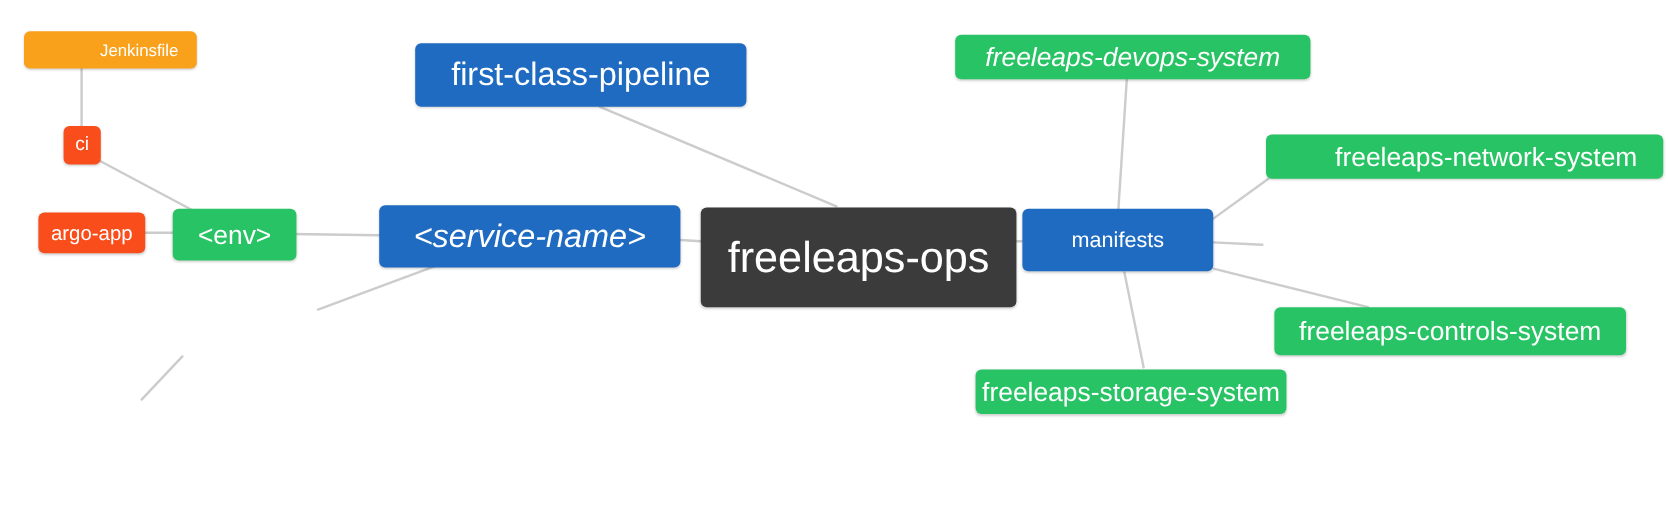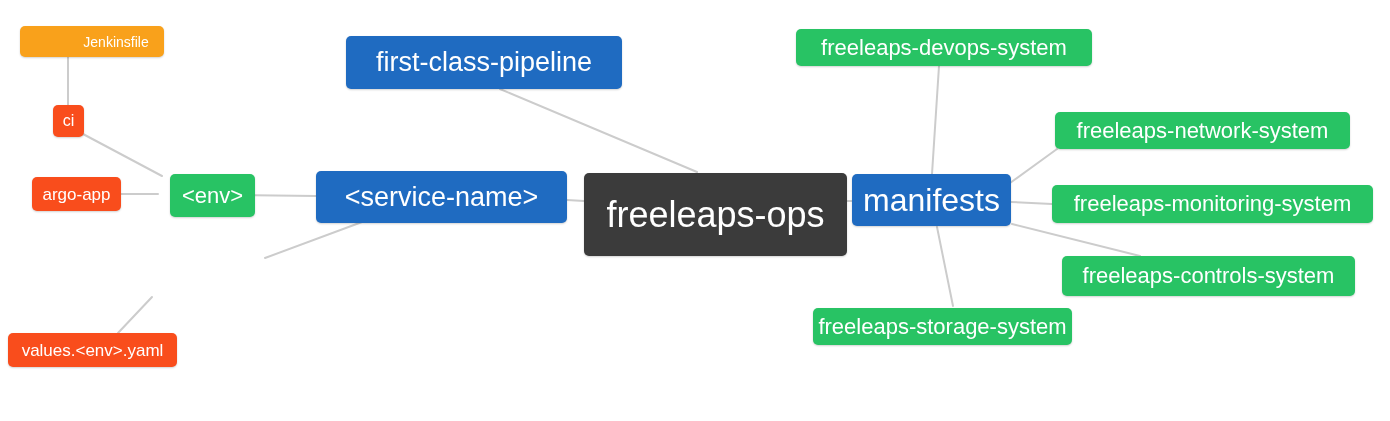--- a/index.html
+++ b/index.html
@@ -57,49 +57,43 @@
       <line x1="1011" y1="202" x2="1052" y2="204" stroke="#CCCCCC" stroke-width="2" stroke-linecap="round"></line>
       <line x1="1012" y1="224" x2="1140" y2="256" stroke="#CCCCCC" stroke-width="2" stroke-linecap="round"></line>
       <line x1="937" y1="227" x2="953" y2="306" stroke="#CCCCCC" stroke-width="2" stroke-linecap="round"></line>
     </svg>
 <div class="node" style="left: 584px; top: 173px; width: 263px; height: 83px; font-size: 36px; background: rgb(59, 59, 59); color: rgb(255, 255, 255);">
       <span>freeleaps-ops</span>
     </div>
     <div class="node" style="left: 314px; top: 36px; width: 276px; height: 53px; font-size: 27px; background: rgb(31, 107, 193); color: rgb(255, 255, 255); margin-left: 32px;">
       <span>first-class-pipeline</span>
     </div>
-    <div class="node" style="left: 316px; top: 171px; width: 251px; height: 52px; font-size: 27px; background: rgb(31, 107, 193); color: rgb(255, 255, 255);">
+    <div class="node" style="left: 316px; top: 171px; width: 251px; height: 52px; font-size: 27px; background: rgb(31, 107, 193); color: rgb(255, 255, 255); font-style: italic;">
       <span>&lt;service-name&gt;</span>
     </div>
-    <div class="node" style="left: 852px; top: 174px; width: 159px; height: 52px; font-size: 32px; background: rgb(31, 107, 193); color: rgb(255, 255, 255);">
+    <div class="node" style="left: 852px; top: 174px; width: 159px; height: 52px; font-size: 18px; background: rgb(31, 107, 193); color: rgb(255, 255, 255);">
       <span>manifests</span>
     </div>
-    <div class="node" style="left: 170px; top: 174px; width: 85px; height: 43px; font-size: 22px; background: rgb(40, 195, 100); color: rgb(255, 255, 255);">
+    <div class="node" style="left: 144px; top: 174px; width: 103px; height: 43px; font-size: 22px; background: rgb(40, 195, 100); color: rgb(255, 255, 255);">
       <span>&lt;env&gt;</span>
     </div>
     <div class="node" style="left: 53px; top: 105px; width: 31px; height: 32px; font-size: 16px; background: rgb(249, 77, 28); color: rgb(255, 255, 255);">
       <span>ci</span>
     </div>
     <div class="node" style="left: 32px; top: 177px; width: 89px; height: 34px; font-size: 17px; background: rgb(249, 77, 28); color: rgb(255, 255, 255);">
       <span>argo-app</span>
     </div>
-    <div class="node" style="left: 8px; top: 333px; width: 169px; height: 34px; font-size: 17px; background: rgb(249, 77, 28); color: rgb(255, 255, 255);">
-      <span>values.&lt;env&gt;.yaml</span>
-    </div>
     <div class="node" style="left: 20px; top: 26px; width: 96px; height: 31px; font-size: 14px; background: rgb(249, 161, 27); color: rgb(255, 255, 255); padding-left: 48px;">
       <span>Jenkinsfile</span>
     </div>
-    <div class="node" style="left: 796px; top: 29px; width: 296px; height: 37px; font-size: 22px; background: rgb(40, 195, 100); color: rgb(255, 255, 255);">
+    <div class="node" style="left: 796px; top: 29px; width: 296px; height: 37px; font-size: 22px; background: rgb(40, 195, 100); color: rgb(255, 255, 255); font-style: italic;">
       <span>freeleaps-devops-system</span>
     </div>
-    <div class="node" style="left: 1055px; top: 112px; width: 295px; height: 37px; font-size: 22px; background: rgb(40, 195, 100); color: rgb(255, 255, 255);">
+    <div class="node" style="left: 1055px; top: 112px; width: 295px; height: 37px; font-size: 22px; background: rgb(40, 195, 100); color: rgb(255, 255, 255); padding-left: 36px;">
       <span>freeleaps-network-system</span>
-    </div>
-    <div class="node" style="left: 1052px; top: 185px; width: 321px; height: 38px; font-size: 22px; background: rgb(40, 195, 100); color: rgb(255, 255, 255);">
-      <span>freeleaps-monitoring-system</span>
     </div>
     <div class="node" style="left: 1062px; top: 256px; width: 293px; height: 40px; font-size: 22px; background: rgb(40, 195, 100); color: rgb(255, 255, 255);">
       <span>freeleaps-controls-system</span>
     </div>
     <div class="node" style="left: 813px; top: 308px; width: 259px; height: 37px; font-size: 22px; background: rgb(40, 195, 100); color: rgb(255, 255, 255);">
       <span>freeleaps-storage-system</span>
     </div>
   </div>
 
 </body></html>

